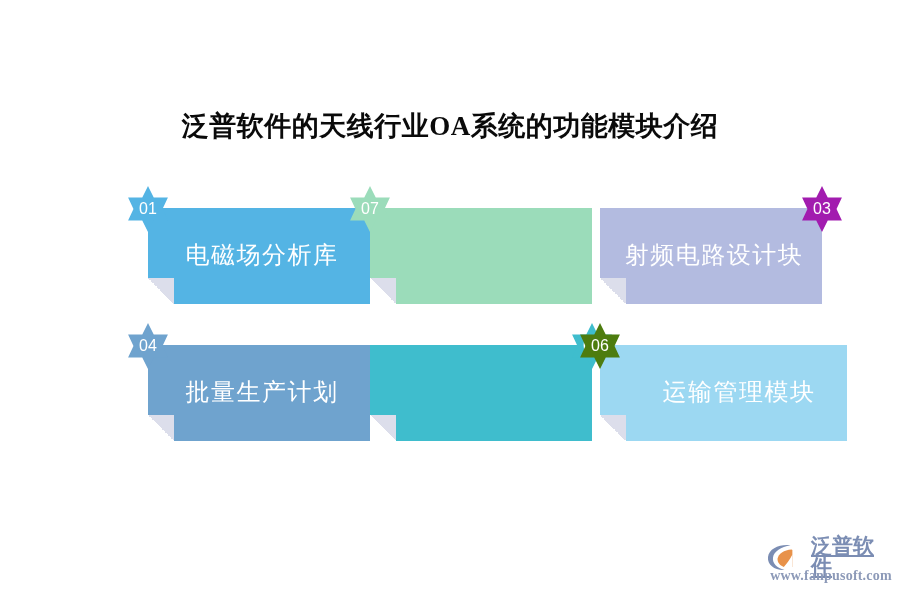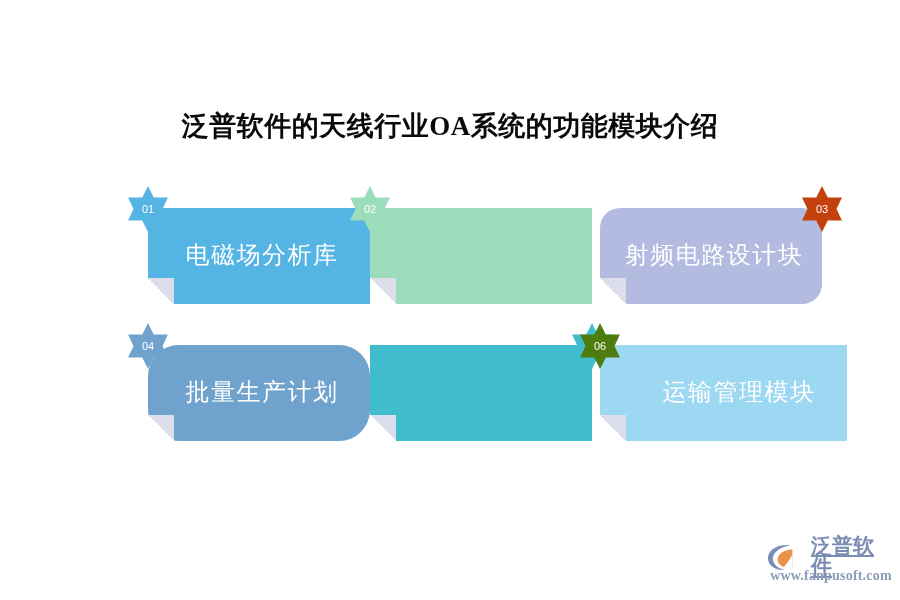--- a/index.html
+++ b/index.html
@@ -111,21 +111,21 @@
         50% 0%, 62.5% 25%, 93.3% 25%, 81.6% 50%,
         93.3% 75%, 62.5% 75%, 50% 100%, 37.5% 75%,
         6.7% 75%, 18.4% 50%, 6.7% 25%, 37.5% 25%);
   }
   .badge.at-left  { left: -23px; }
   .badge.at-right { right: -23px; }
 
   .badge-num {
     color: #ffffff;
     font-family: "Liberation Sans", "DejaVu Sans", sans-serif;
-    font-size: 11px;
+    font-size: 16px;
     font-weight: normal;
     line-height: 1;
     user-select: none;
   }
 
   
   #brand-logo {
     position: absolute;
     left: 766px;
     top: 536px;
@@ -183,34 +183,34 @@
         </div>
         <div class="badge at-left" style="background: rgb(84, 180, 228);">
           <div class="badge-num">01</div>
         </div>
       </div>
       <div class="card-slot col-1 row-0">
         <div class="card-body" style="background: rgb(155, 220, 186);">
           <div class="fold-corner" style="background: linear-gradient(45deg, rgb(255, 255, 255) 0%, rgb(255, 255, 255) 50%, rgb(220, 222, 235) 50%, rgb(220, 222, 235) 100%);"></div>
         </div>
         <div class="badge at-left" style="background: rgb(155, 220, 186);">
-          <div class="badge-num">02</div>
+          <div class="badge-num">07</div>
         </div>
       </div>
       <div class="card-slot col-2 row-0">
-        <div class="card-body" style="background: rgb(179, 187, 224); border-radius: 20px;">
+        <div class="card-body" style="background: rgb(179, 187, 224);">
           <div class="card-label">射频电路设计块</div>
           <div class="fold-corner" style="background: linear-gradient(45deg, rgb(255, 255, 255) 0%, rgb(255, 255, 255) 50%, rgb(220, 222, 235) 50%, rgb(220, 222, 235) 100%);"></div>
         </div>
-        <div class="badge at-right" style="background: #c2410c;">
+        <div class="badge at-right" style="background: #a21caf;">
           <div class="badge-num">03</div>
         </div>
       </div>
       <div class="card-slot col-0 row-1">
-        <div class="card-body" style="background: rgb(111, 163, 206); border-radius: 31px;">
+        <div class="card-body" style="background: rgb(111, 163, 206);">
           <div class="card-label">批量生产计划</div>
           <div class="fold-corner" style="background: linear-gradient(45deg, rgb(255, 255, 255) 0%, rgb(255, 255, 255) 50%, rgb(220, 222, 235) 50%, rgb(220, 222, 235) 100%);"></div>
         </div>
         <div class="badge at-left" style="background: rgb(111, 163, 206); align-items: center;">
           <div class="badge-num">04</div>
         </div>
       </div>
       <div class="card-slot col-1 row-1">
         <div class="card-body" style="background: rgb(63, 189, 205);">
           <div class="fold-corner" style="background: linear-gradient(45deg, rgb(255, 255, 255) 0%, rgb(255, 255, 255) 50%, rgb(220, 222, 235) 50%, rgb(220, 222, 235) 100%);"></div>

